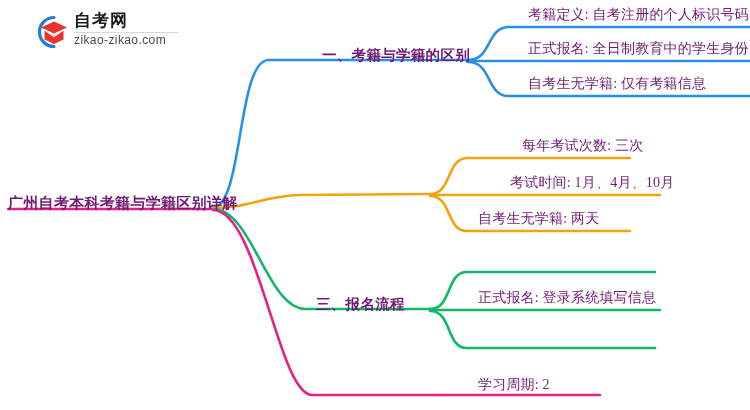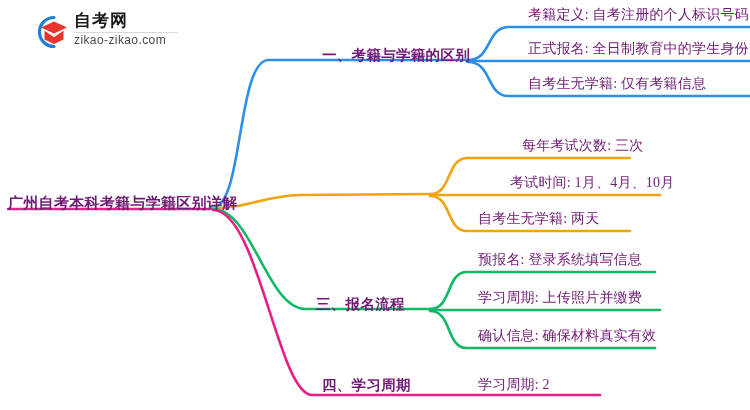--- a/index.html
+++ b/index.html
@@ -144,21 +144,18 @@
   <div class="node leaf-node" style="left:528px; top:40px;">正式报名: 全日制教育中的学生身份</div>
   <div class="node leaf-node" style="left:528px; top:75px;">自考生无学籍: 仅有考籍信息</div>
 
 
   <div class="node leaf-node" style="left:478px; top:137px;margin-left:44px;">每年考试次数: 三次</div>
   <div class="node leaf-node" style="left:478px; top:174px;margin-left:32px;">考试时间: 1月、4月、10月</div>
   <div class="node leaf-node" style="left:478px; top:210px;">自考生无学籍: 两天</div>
 
   <div class="node branch-node" style="left:316px; top:295px;">三、报名流程</div>
 
-  <div class="node leaf-node" style="left:478px; top:251px;">预报名: 登录系统填写信息</div>
-  <div class="node leaf-node" style="left:478px; top:289px;">学习周期: 上传照片并缴费</div>
-  <div class="node leaf-node" style="left:478px; top:327px;">确认信息: 确保材料真实有效</div>
+  <div class="node leaf-node" style="left:478px; top:289px;">正式报名: 登录系统填写信息</div>
 
-  <div class="node branch-node" style="left:322px; top:376px;">四、学习周期</div>
 
   <div class="node leaf-node" style="left:478px; top:376px;">学习周期: 2</div>
 
 </div>
 
 </body></html>

